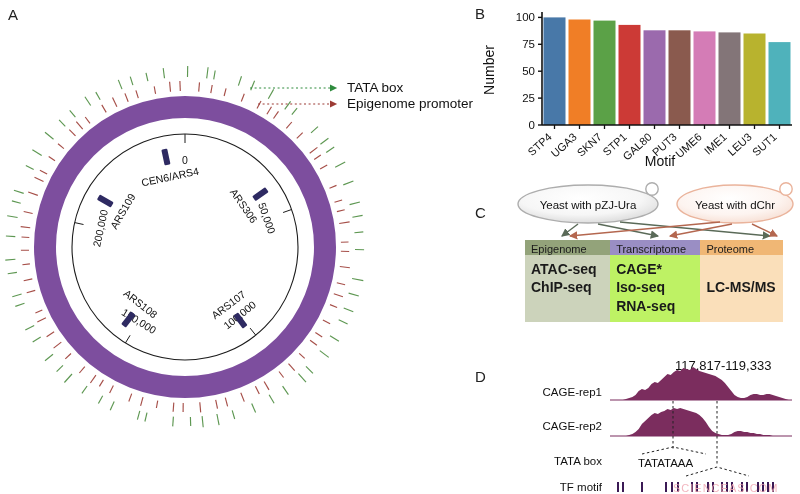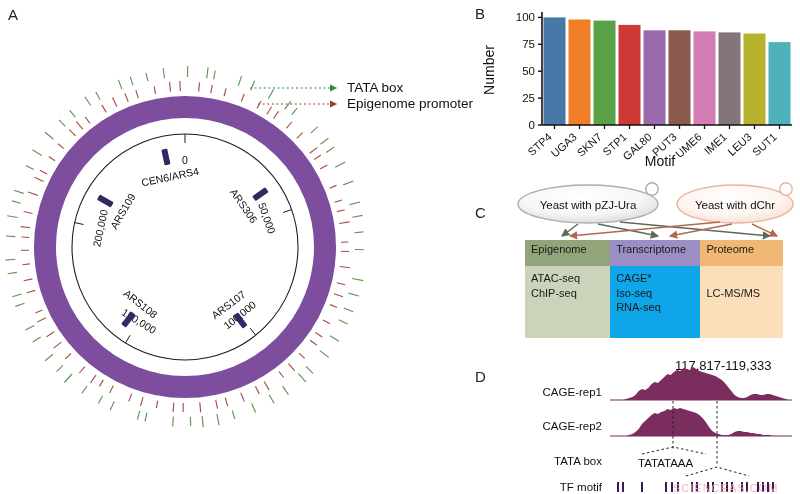--- a/index.html
+++ b/index.html
@@ -14,27 +14,27 @@
 
   
   #panelB{position:absolute;left:470px;top:0;width:330px;height:172px;}
   #barsvg{position:absolute;left:0;top:0;}
 
   
   #panelC{position:absolute;left:470px;top:172px;width:330px;height:182px;}
   #csvg{position:absolute;left:0;top:0;}
   .ctable{position:absolute;left:55px;top:68px;width:258px;}
   .ctable table{border-collapse:collapse;width:100%;table-layout:fixed;}
-  .ctable th{font-size:11px;font-weight:400;padding:3px 0 11px 6px;text-align:left;color:#1a1a1a;}
-  .ctable td{font-size:11px;font-weight:400;padding:5px 0 23px 6px;vertical-align:top;color:#1a1a1a;line-height:1.32;}
+  .ctable th{font-size:11px;font-weight:400;padding:3px 0 0 6px;text-align:left;color:#1a1a1a;}
+  .ctable td{font-size:14px;font-weight:700;padding:5px 0 7px 6px;vertical-align:top;color:#1a1a1a;line-height:1.32;}
   .th-epi{background:#93a37a;}
   .th-tra{background:#9a8ec4;}
   .th-pro{background:#f0b775;}
   .td-epi{background:#ccd3bb;}
-  .td-tra{background:#0ea5e9;}
+  .td-tra{background:#bef264;}
   .td-pro{background:#fadfba;}
   .cell-mid{vertical-align:middle !important;}
 
   
   #panelD{position:absolute;left:470px;top:354px;width:330px;height:140px;}
   #dsvg{position:absolute;left:0;top:0;}
   .dlabel{position:absolute;font-size:11.5px;color:#111;text-align:right;white-space:nowrap;}
   .dcoord{position:absolute;font-size:13px;color:#111;white-space:nowrap;}
   .dseq{position:absolute;font-size:11.5px;color:#111;white-space:nowrap;}
   .watermark{position:absolute;font-size:11px;color:#f0a9b4;opacity:.85;letter-spacing:1px;white-space:nowrap;}

